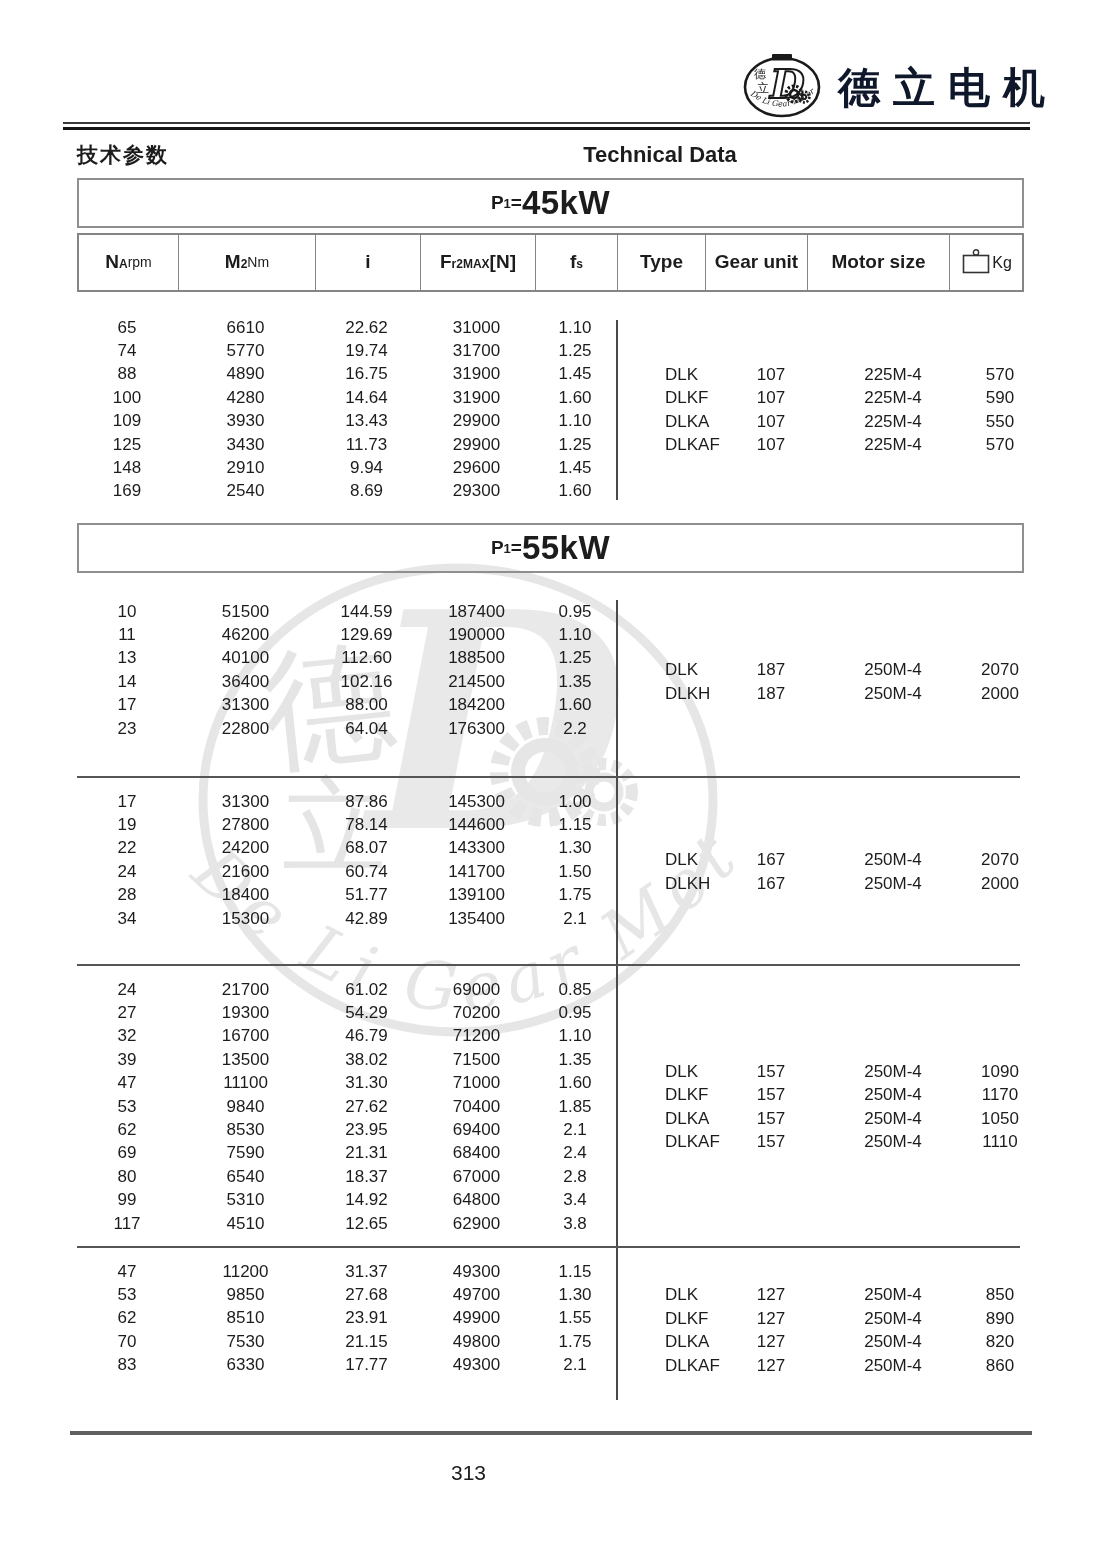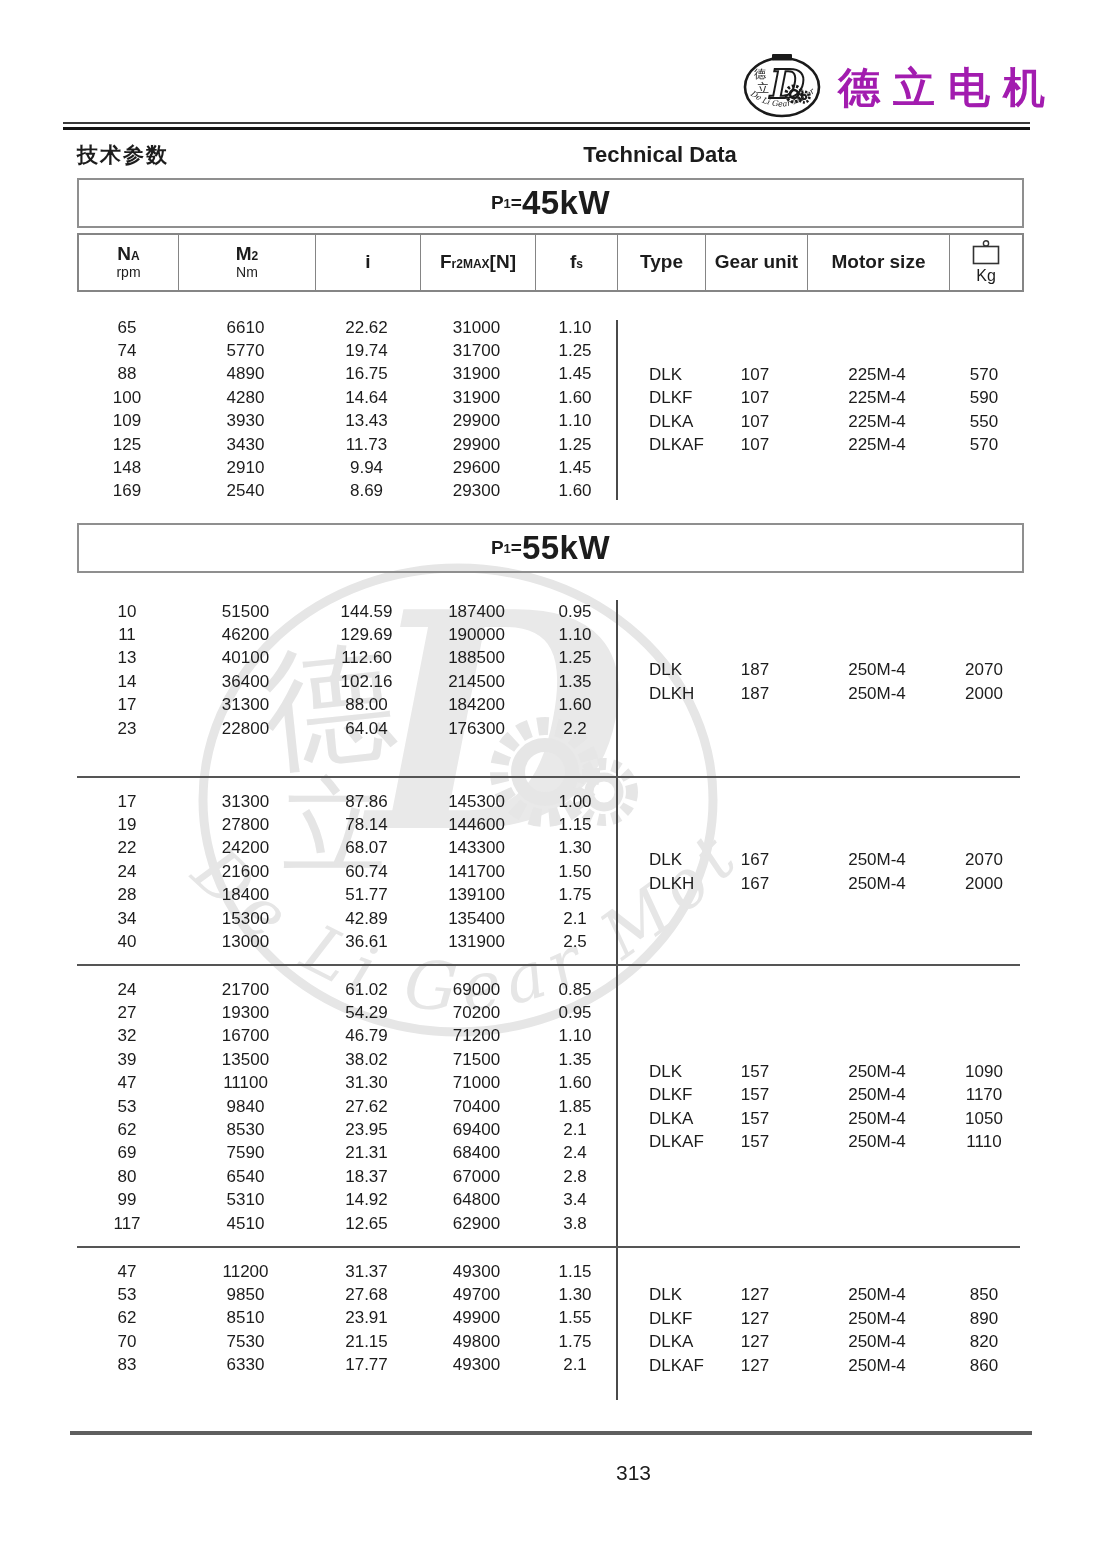--- a/index.html
+++ b/index.html
@@ -7,21 +7,21 @@
     position:relative; width:1100px; height:1555px; background:#ffffff;
     font-family:"Liberation Sans", sans-serif; color:#1c1c1c; overflow:hidden;
   }
   .layer{position:absolute; z-index:1;}
   
   .wm{position:absolute; left:0; top:0; z-index:0; pointer-events:none;}
   
   .brand-cn{
     position:absolute; left:838px; top:60px; width:210px; height:56px;
     font-family:"DejaVu Serif", serif; font-weight:bold; font-size:42px;
-    letter-spacing:13px; white-space:nowrap; color:#a21caf;
+    letter-spacing:13px; white-space:nowrap; color:#0f172a;
   }
   .rule-thin{position:absolute; left:63px; top:122px; width:967px; height:1.5px; background:#3a3a3a;}
   .rule-thick{position:absolute; left:63px; top:126.5px; width:967px; height:3.5px; background:#141414;}
   .hdr-cn{position:absolute; left:77px; top:141px; font-size:21px; font-weight:bold; font-family:"DejaVu Serif", serif; letter-spacing:2px;}
   .hdr-en{position:absolute; left:460px; top:142px; width:400px; text-align:center; font-size:22px; font-weight:bold;}
   
   .title-box{
     position:absolute; left:77px; width:943px; height:46px; border:2px solid #8f8f8f;
     display:flex; align-items:center; justify-content:center; background:transparent;
   }
@@ -29,46 +29,46 @@
   .tb-sub{font-size:13px; font-weight:bold;}
   .tb-eq{font-size:19px; font-weight:bold;}
   .tb-val{font-size:33px; font-weight:bold; letter-spacing:0.5px;}
   
   .col-header{
     position:absolute; left:77px; top:233px; width:943px; height:55px;
     border:2px solid #858585; display:grid;
     grid-template-columns:100px 137px 105px 115px 82px 88px 102px 142px auto;
   }
   .hcell{
-    border-right:1.5px solid #858585; display:flex; flex-direction:column;
+    border-right:1.5px solid #858585; display:flex; flex-direction:row;
     align-items:center; justify-content:center; line-height:1.1;
   }
   .hcell:last-child{border-right:none;}
   .hmain{font-size:19px; font-weight:bold;}
   .hsub{font-size:12px; font-weight:bold;}
   .hunit{font-size:14px; font-weight:normal;}
   .kgcell{gap:0px;}
   .kgtxt{font-size:16px;}
   
   .datasec{position:absolute; left:77px; width:943px;}
   .leftrows{position:absolute; left:0; top:0; width:539px; display:flex; flex-direction:column;}
   .drow{display:grid; grid-template-columns:100px 137px 105px 115px 82px; height:23.4px; align-items:center;}
   .drow .cell{text-align:center; font-size:17px;}
   .vline{position:absolute; width:1.5px; background:#4a4a4a;}
   .rightrows{
     position:absolute; left:539px; top:0; width:404px; height:100%;
     display:flex; flex-direction:column; justify-content:center;
   }
-  .trow{display:grid; grid-template-columns:88px 102px 142px 72px; height:23.4px; align-items:center;}
+  .trow{display:grid; grid-template-columns:88px 102px 142px 72px; height:23.4px; align-items:center;padding-left:16px;}
   .trow .cell{text-align:center; font-size:17px;}
   .trow .type{text-align:left; padding-left:33px;}
   .sep{position:absolute; left:0; width:943px; height:1.5px; background:#555;}
   
   .foot-rule{position:absolute; left:70px; top:1431px; width:962px; height:4px; background:#5f5f5f;}
-  .page-num{position:absolute; left:451px; top:1461px; width:200px; text-align:right; font-size:21px;}
+  .page-num{position:absolute; left:451px; top:1461px; width:200px; text-align:left; font-size:21px;}
 </style>
 </head>
 <body>
 
 <div class="page">
 
   <svg class="wm" width="1100" height="1555" viewBox="0 0 1100 1555">
     <ellipse cx="458" cy="800" rx="255" ry="232" fill="none" stroke="#e6e6e6" stroke-width="9"></ellipse>
     <text x="262" y="752" font-size="132" fill="#e5e5e5" font-family="DejaVu Serif, serif" transform="rotate(-6 320 700)">德</text>
     <text x="282" y="862" font-size="104" fill="#e5e5e5" font-family="DejaVu Serif, serif">立</text>
@@ -378,27 +378,20 @@
           </div>
 
           <div class="drow">
             <span class="cell">34</span>
             <span class="cell">15300</span>
             <span class="cell">42.89</span>
             <span class="cell">135400</span>
             <span class="cell">2.1</span>
           </div>
 
-          <div class="drow">
-            <span class="cell">40</span>
-            <span class="cell">13000</span>
-            <span class="cell">36.61</span>
-            <span class="cell">131900</span>
-            <span class="cell">2.5</span>
-          </div>
         </div>
       <div class="rightrows">
 
           <div class="trow">
             <span class="cell type">DLK</span>
             <span class="cell">167</span>
             <span class="cell">250M-4</span>
             <span class="cell">2070</span>
           </div>
 

